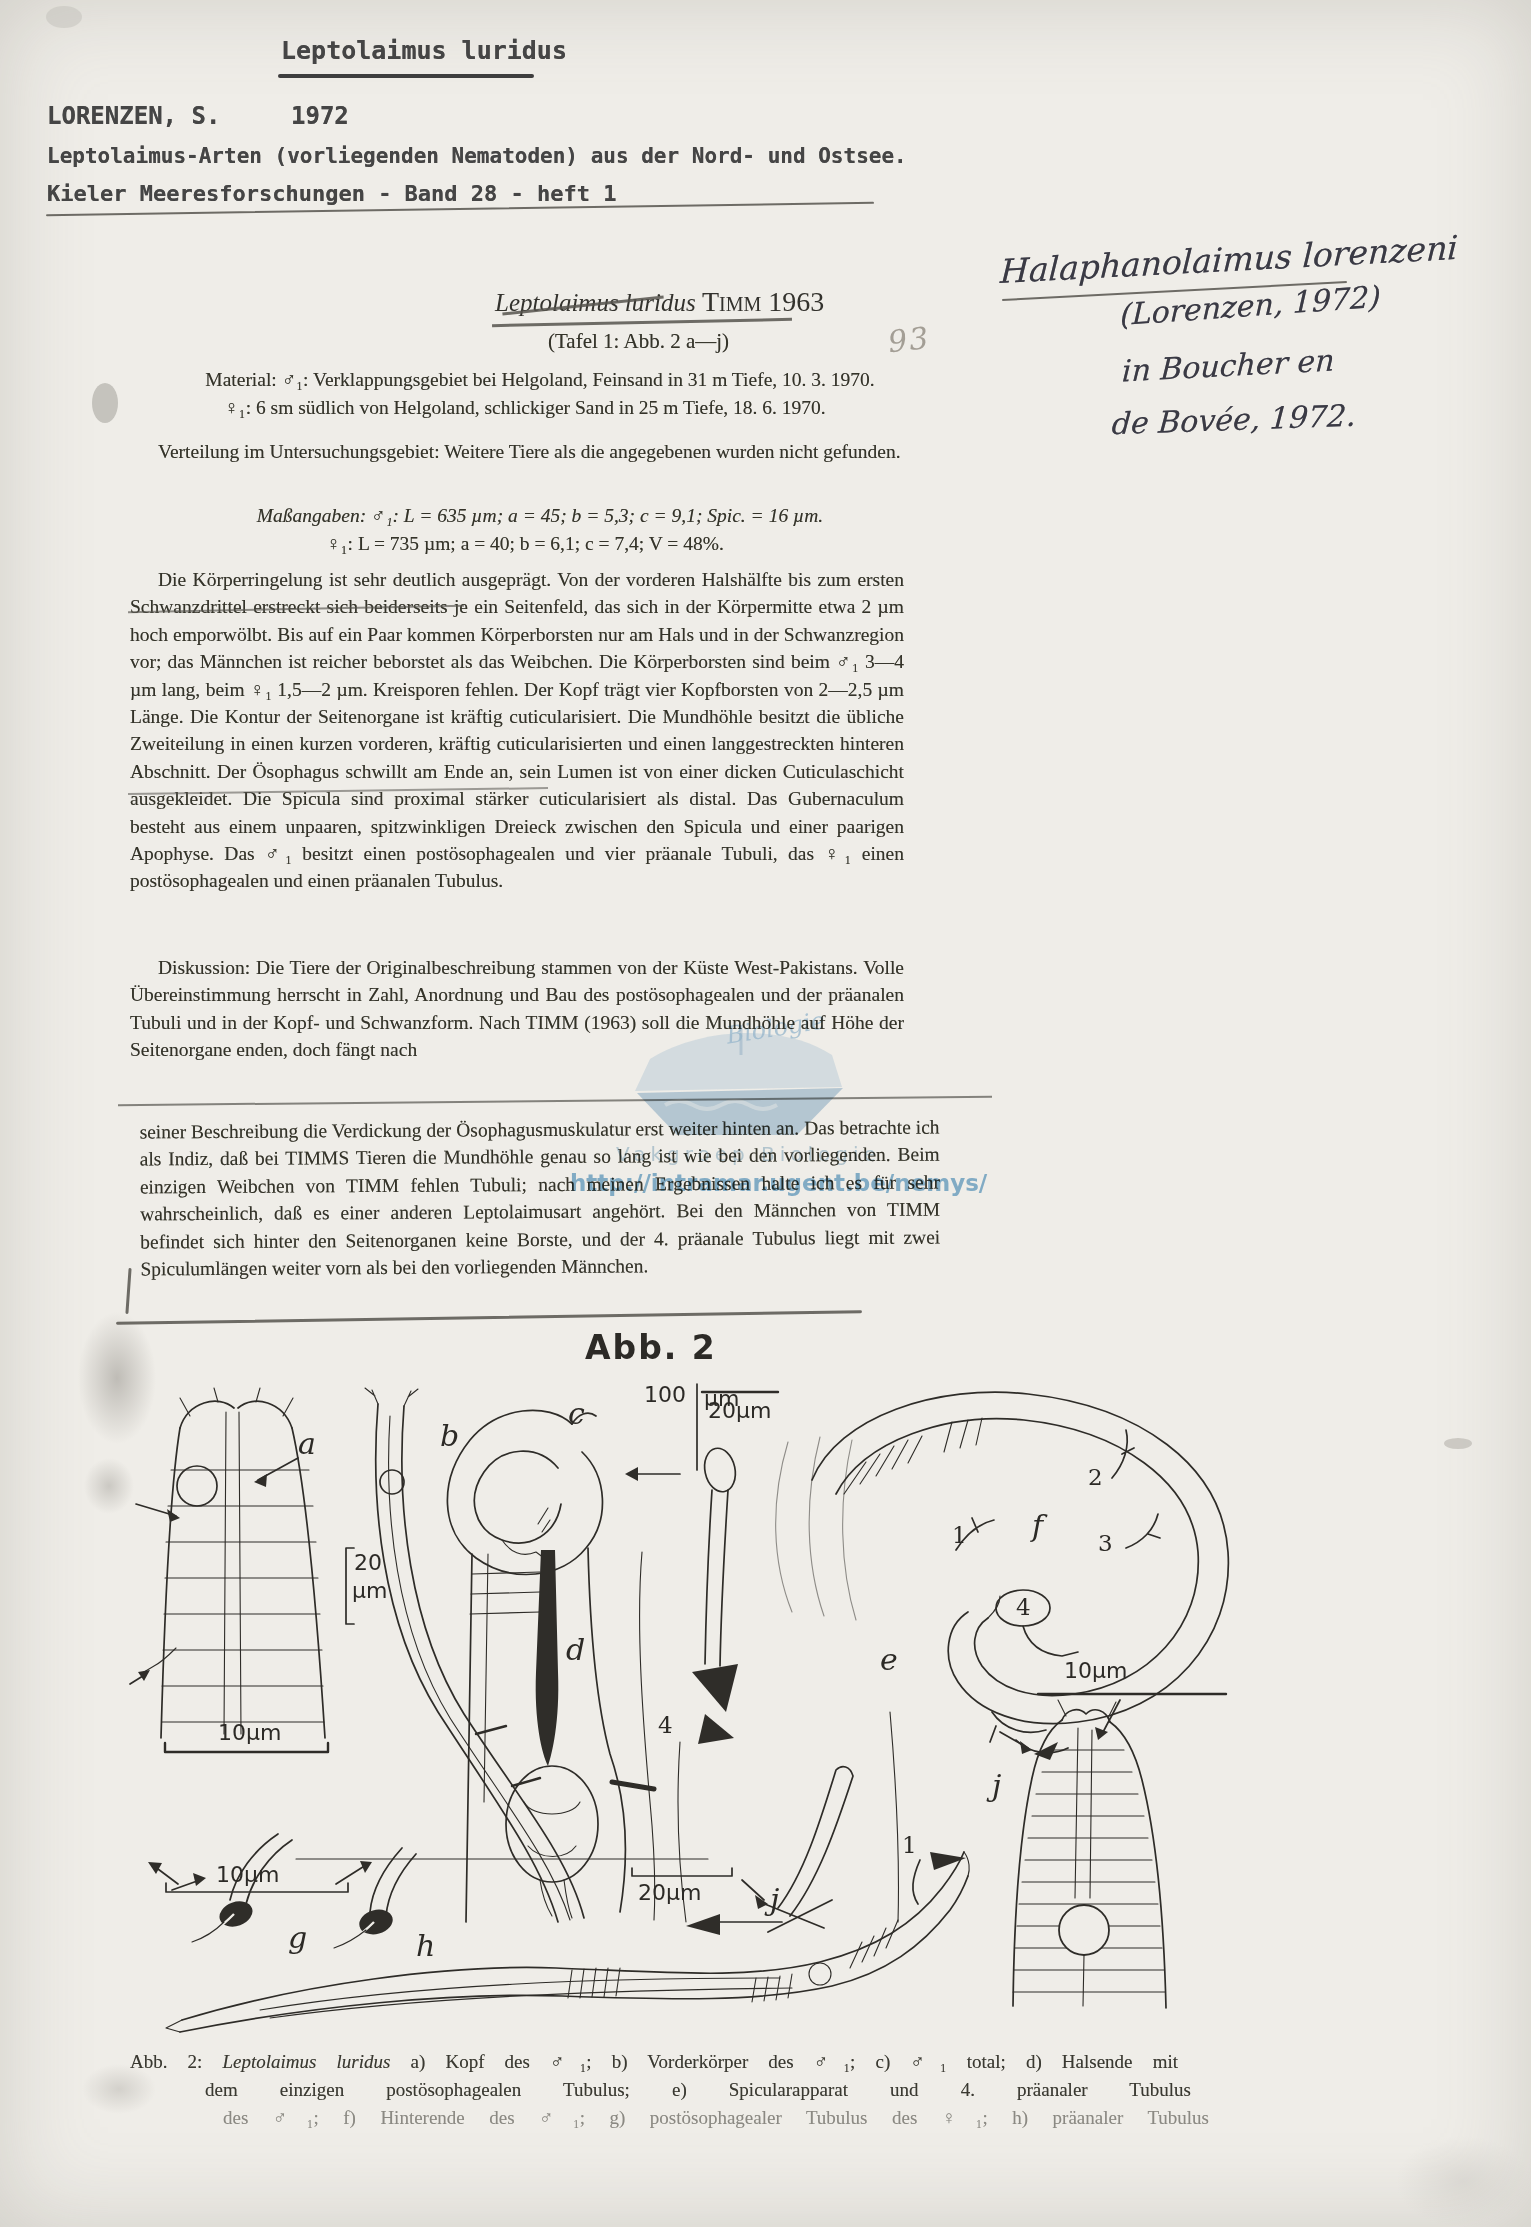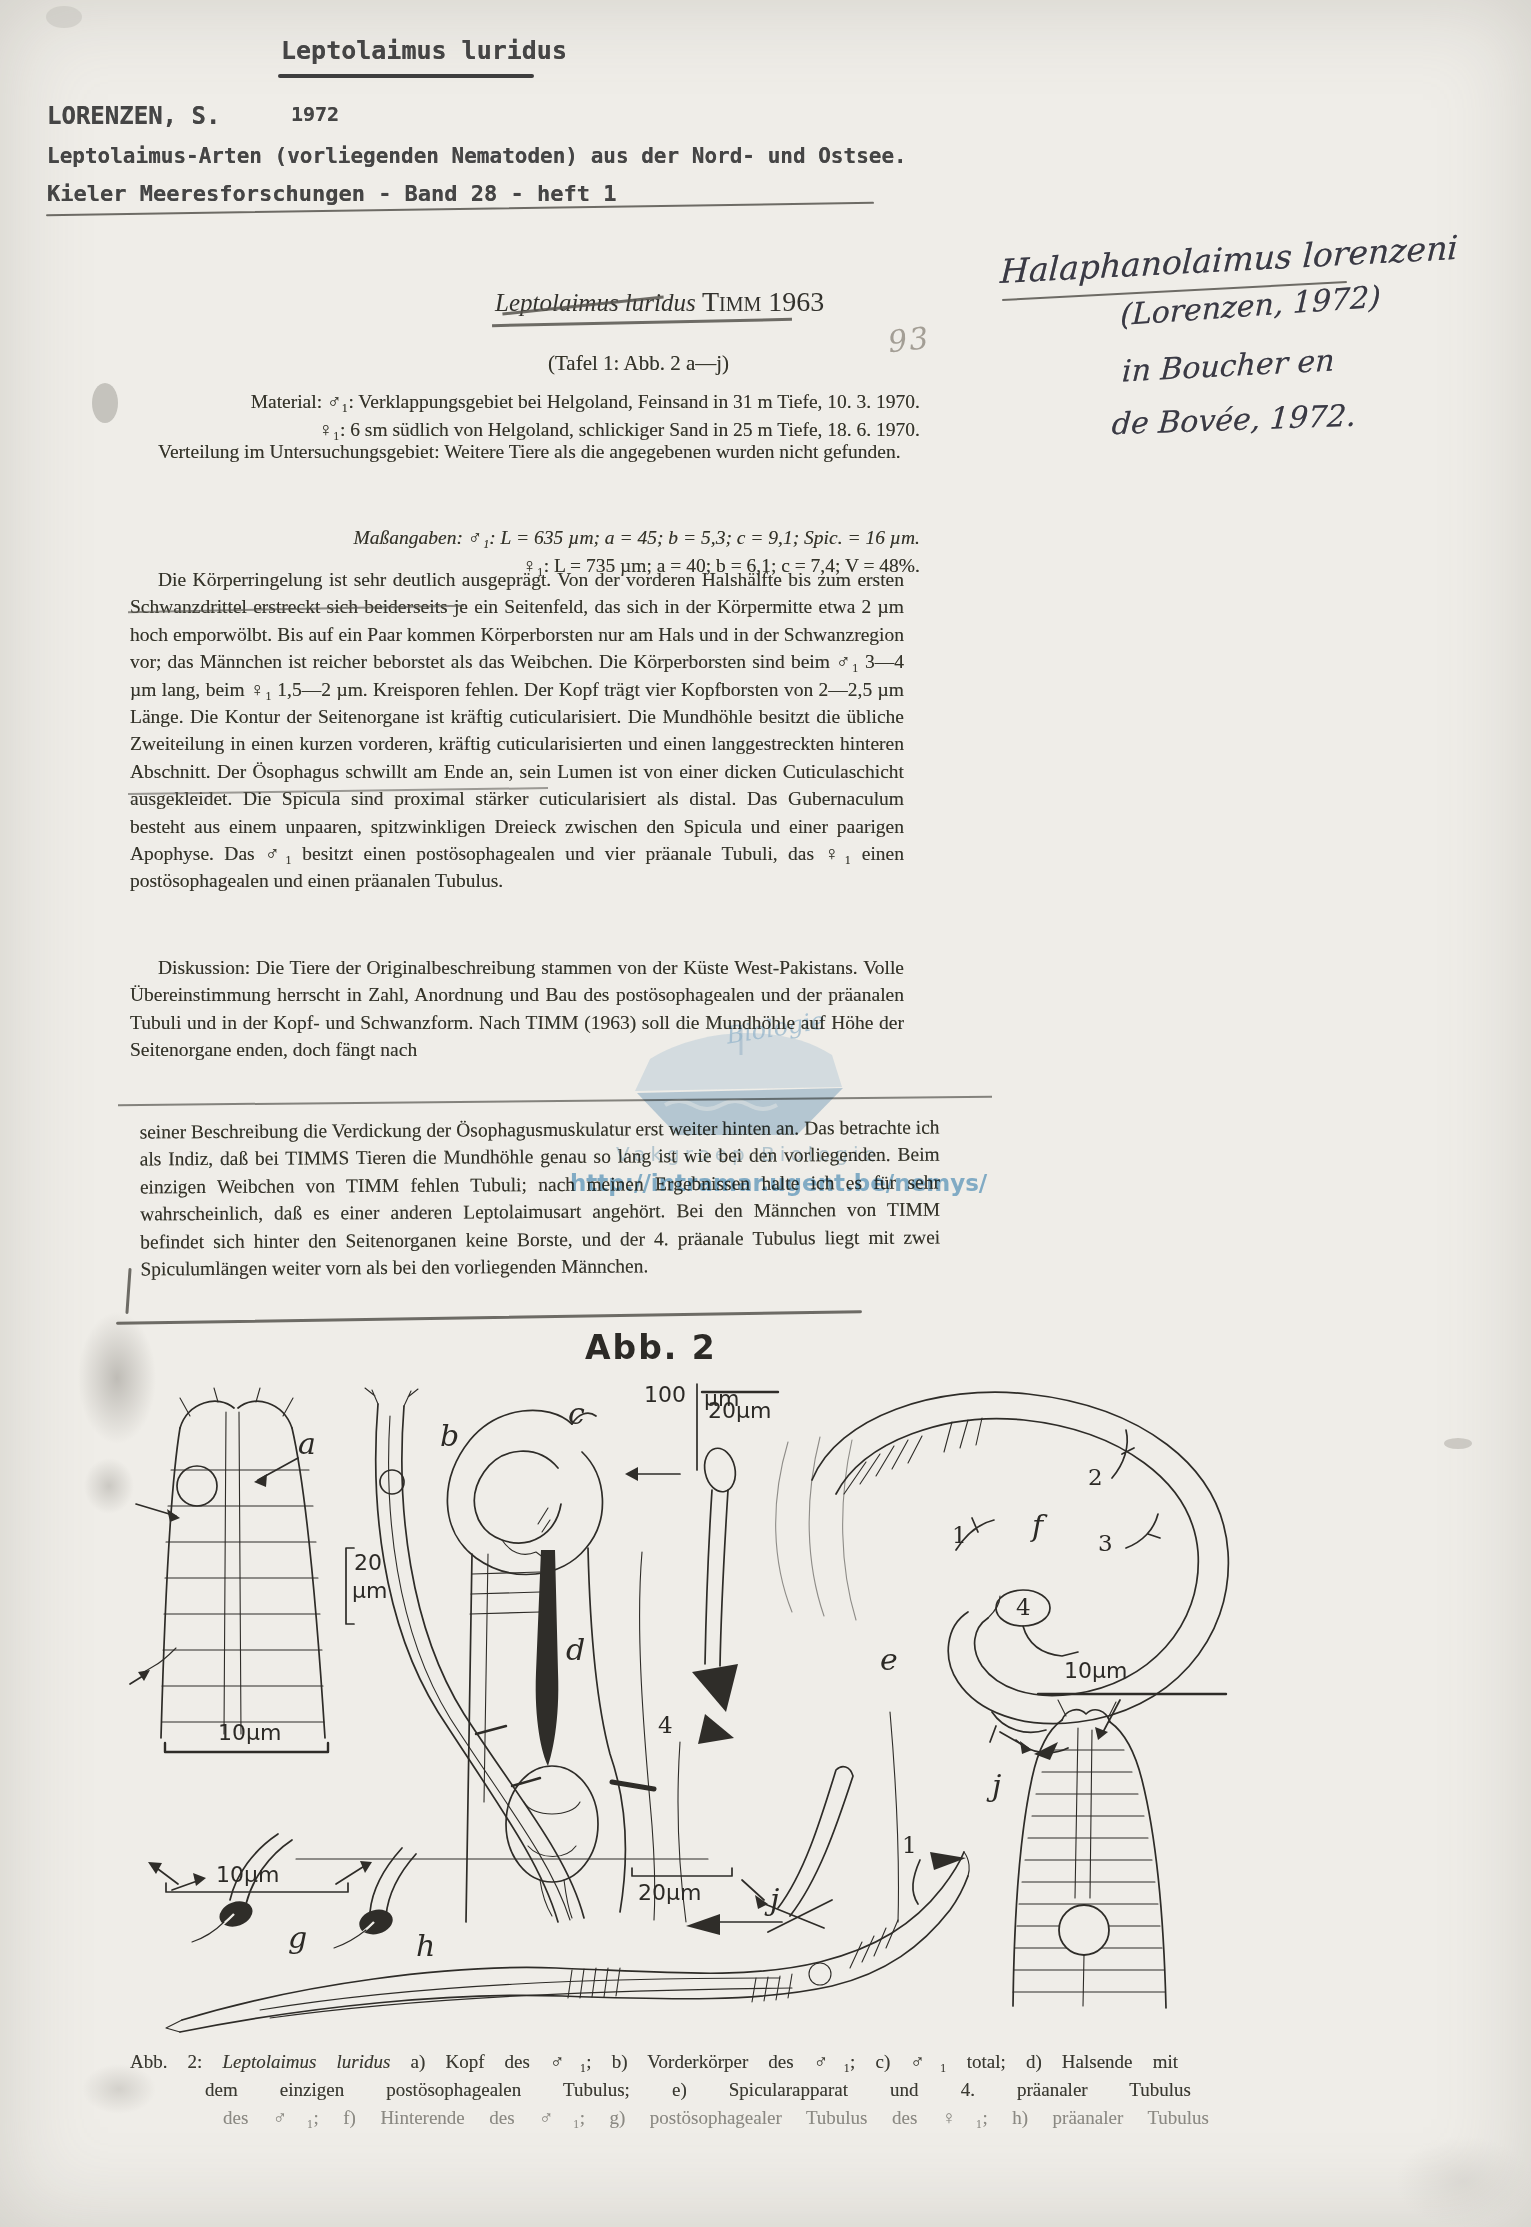--- a/index.html
+++ b/index.html
@@ -11,21 +11,21 @@
   .tw{font-family:"DejaVu Sans Mono","Liberation Mono",monospace;font-weight:bold;color:#454545;
       text-shadow:0 0 .6px rgba(40,40,40,.6);white-space:nowrap;}
   .rule{background:#3e3e3e;}
   
   .hand{font-family:"DejaVu Serif",serif;font-style:italic;color:#3a3a44;white-space:nowrap;
         text-shadow:0 0 .5px rgba(40,40,60,.5);}
   .pencil{font-family:"DejaVu Serif",serif;font-style:italic;color:#a39e95;}
   
   .print{font-size:19.5px;line-height:27.4px;text-align:justify;color:#343329;
          text-shadow:0 0 .4px rgba(45,44,38,.45);}
-  .print.nojust{text-align:right;margin-top:22px;}
+  .print.nojust{text-align:center;}
   .penline{background:#56544e;opacity:.85;}
   .fig-label{font-family:"DejaVu Serif",serif;font-style:italic;font-size:30px;color:#2c2a26;white-space:nowrap;}
   .fig-scale{font-family:"DejaVu Sans","Liberation Sans",sans-serif;font-size:22px;color:#2c2a26;white-space:nowrap;}
   .fig-num{font-family:"DejaVu Serif",serif;font-size:23px;color:#2c2a26;white-space:nowrap;}
   .smudge{border-radius:50%;}
   .wm{mix-blend-mode:multiply;}
   .wm-org{font-family:"DejaVu Sans","Liberation Sans",sans-serif;letter-spacing:5px;font-size:20px;color:#b7cfdf;white-space:nowrap;}
   .wm-url{font-family:"DejaVu Sans","Liberation Sans",sans-serif;font-weight:bold;font-size:23px;color:#7db0d4;white-space:nowrap;}
   .wm-script{font-family:"DejaVu Serif",serif;font-style:italic;font-size:24px;color:#95bddc;white-space:nowrap;}
   .caption{font-size:19px;line-height:28px;color:#3a3931;text-shadow:0 0 .4px rgba(45,44,38,.4);}
@@ -44,21 +44,21 @@
   <div class="abs smudge" style="left:92px;top:383px;width:26px;height:40px;background:#a9a6a0;opacity:.6;"></div>
   <div class="abs" style="left:78px;top:1312px;width:78px;height:132px;background:radial-gradient(closest-side,#b3b0aa,rgba(179,176,170,0));opacity:.8;"></div>
   <div class="abs" style="left:84px;top:1458px;width:50px;height:56px;background:radial-gradient(closest-side,#b3b0aa,rgba(179,176,170,0));opacity:.6;"></div>
   <div class="abs" style="left:82px;top:2064px;width:74px;height:50px;background:radial-gradient(closest-side,#b7b4ae,rgba(183,180,174,0));opacity:.5;"></div>
   <div class="abs smudge" style="left:1444px;top:1438px;width:28px;height:11px;background:#b5b2ac;opacity:.6;"></div>
   <div class="abs" style="left:1396px;top:2136px;width:135px;height:91px;background:radial-gradient(closest-side,#c5c2bc,rgba(197,194,188,0));opacity:.4;"></div>
 
   <div class="abs tw" style="left:281px;top:36px;font-size:25px;">Leptolaimus luridus</div>
   <div class="abs rule" style="left:278px;top:74px;width:256px;height:4px;border-radius:2px;"></div>
   <div class="abs tw" style="left:47px;top:102px;font-size:24px;">LORENZEN, S.</div>
-  <div class="abs tw" style="left:291px;top:102px;font-size:20px;">1972</div>
+  <div class="abs tw" style="left:291px;top:102px;font-size:24px;">1972</div>
   <div class="abs tw" style="left:47px;top:144px;font-size:21px;">Leptolaimus-Arten (vorliegenden Nematoden) aus der Nord- und Ostsee.</div>
   <div class="abs tw" style="left:47px;top:181px;font-size:22px;">
     <span>Kieler </span><span>Meeresforschungen - Band 28 - heft 1</span>
   </div>
   <div class="abs penline" style="left:46px;top:208px;width:828px;height:2px;transform:rotate(-0.85deg);border-radius:2px;"></div>
 
   <div class="abs hand" style="left:1000px;top:240px;font-size:33px;transform:rotate(-3deg) skewX(-6deg);">Halaphanolaimus lorenzeni</div>
   <div class="abs penline" style="left:1002px;top:290px;width:345px;height:2px;transform:rotate(-3deg);"></div>
   <div class="abs hand" style="left:1120px;top:288px;font-size:30px;transform:rotate(-4deg) skewX(-6deg);">(Lorenzen, 1972)</div>
   <div class="abs hand" style="left:1122px;top:348px;font-size:30px;transform:rotate(-3deg) skewX(-6deg);">in Boucher en</div>

